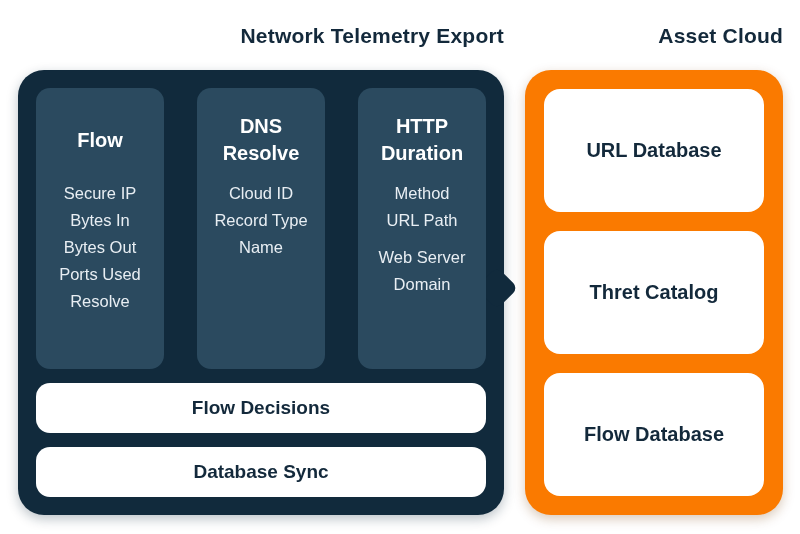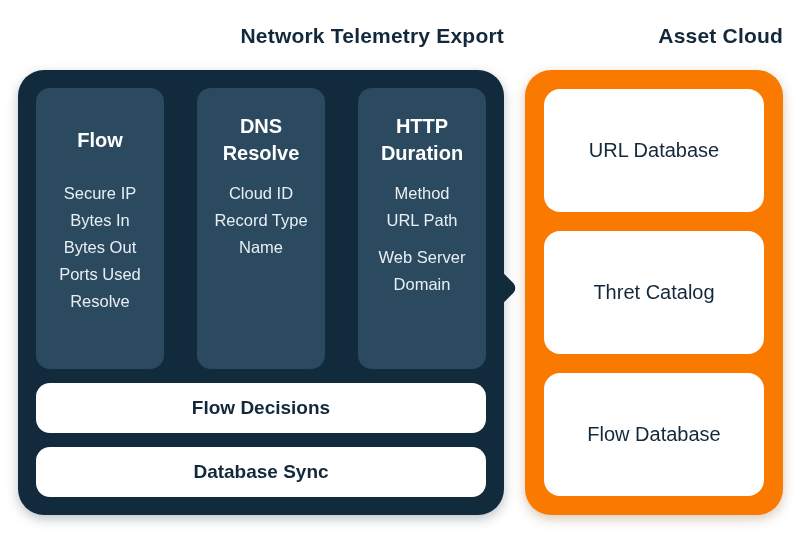--- a/index.html
+++ b/index.html
@@ -66,21 +66,21 @@
 
   .orange-panel {
     position: absolute; left: 525px; top: 70px; width: 258px; height: 445px;
     background: var(--orange); border-radius: 26px;
     padding: 19px; display: flex; flex-direction: column; gap: 19px;
     box-shadow: 0 4px 12px rgba(120, 60, 0, 0.28);
   }
   .o-card {
     flex: 1; background: var(--white); border-radius: 16px;
     display: flex; align-items: center; justify-content: center;
-    font-weight: normal; font-size: 20px; color: var(--text-dark);
+    font-weight: bold; font-size: 20px; color: var(--text-dark);
     text-align: center; padding: 0 10px;
   }
 </style>
 </head>
 <body>
 
 <div class="diagram">
 
   <div class="panel-title telemetry">Network Telemetry Export</div>
 

